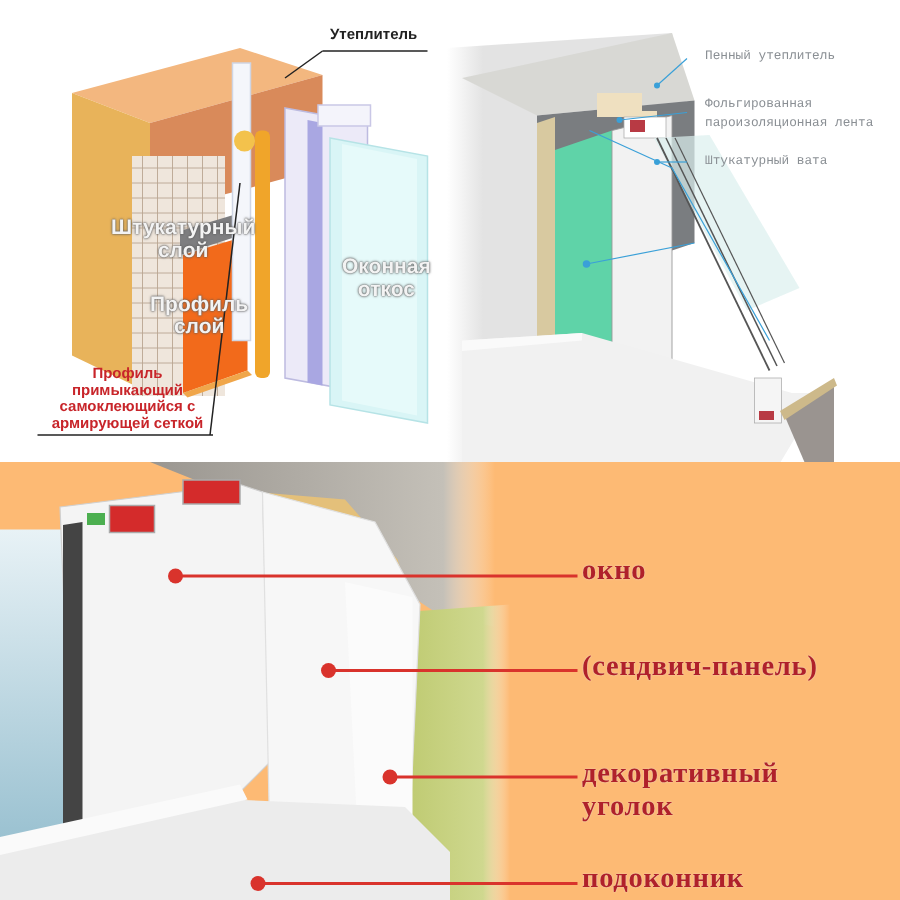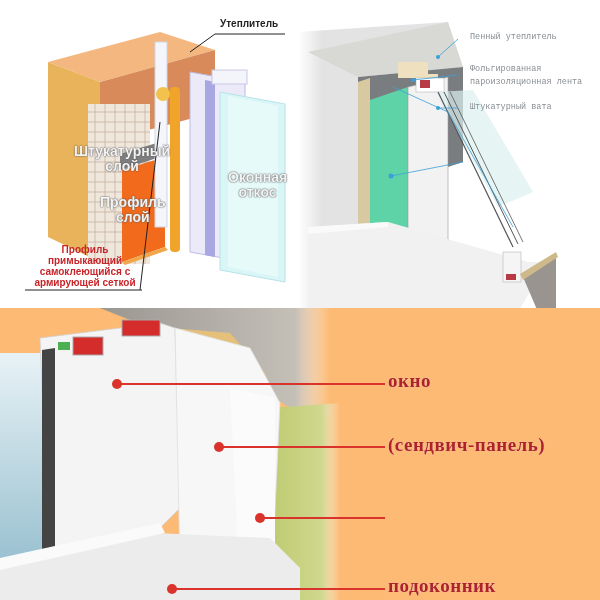--- a/index.html
+++ b/index.html
@@ -222,14 +222,18 @@
       <circle cx="219" cy="139" r="5"></circle>
       <circle cx="260" cy="210" r="5"></circle>
       <circle cx="172" cy="281" r="5"></circle>
     </g>
   </svg>
 
   <span class="lbl p3-lbl" style="left:388px;top:63px;">окно</span>
   <div class="lbl p3-lbl" style="left:388px;top:126px;line-height:22px;">
     <div>(сендвич-панель)</div>
   </div>
+  <div class="lbl p3-lbl" style="left:388px;top:197px;line-height:22px;">
+    <div>декоративный</div>
+    <div>уголок</div>
+  </div>
   <span class="lbl p3-lbl" style="left:388px;top:268px;">подоконник</span>
 </div>
 
 </body></html>

